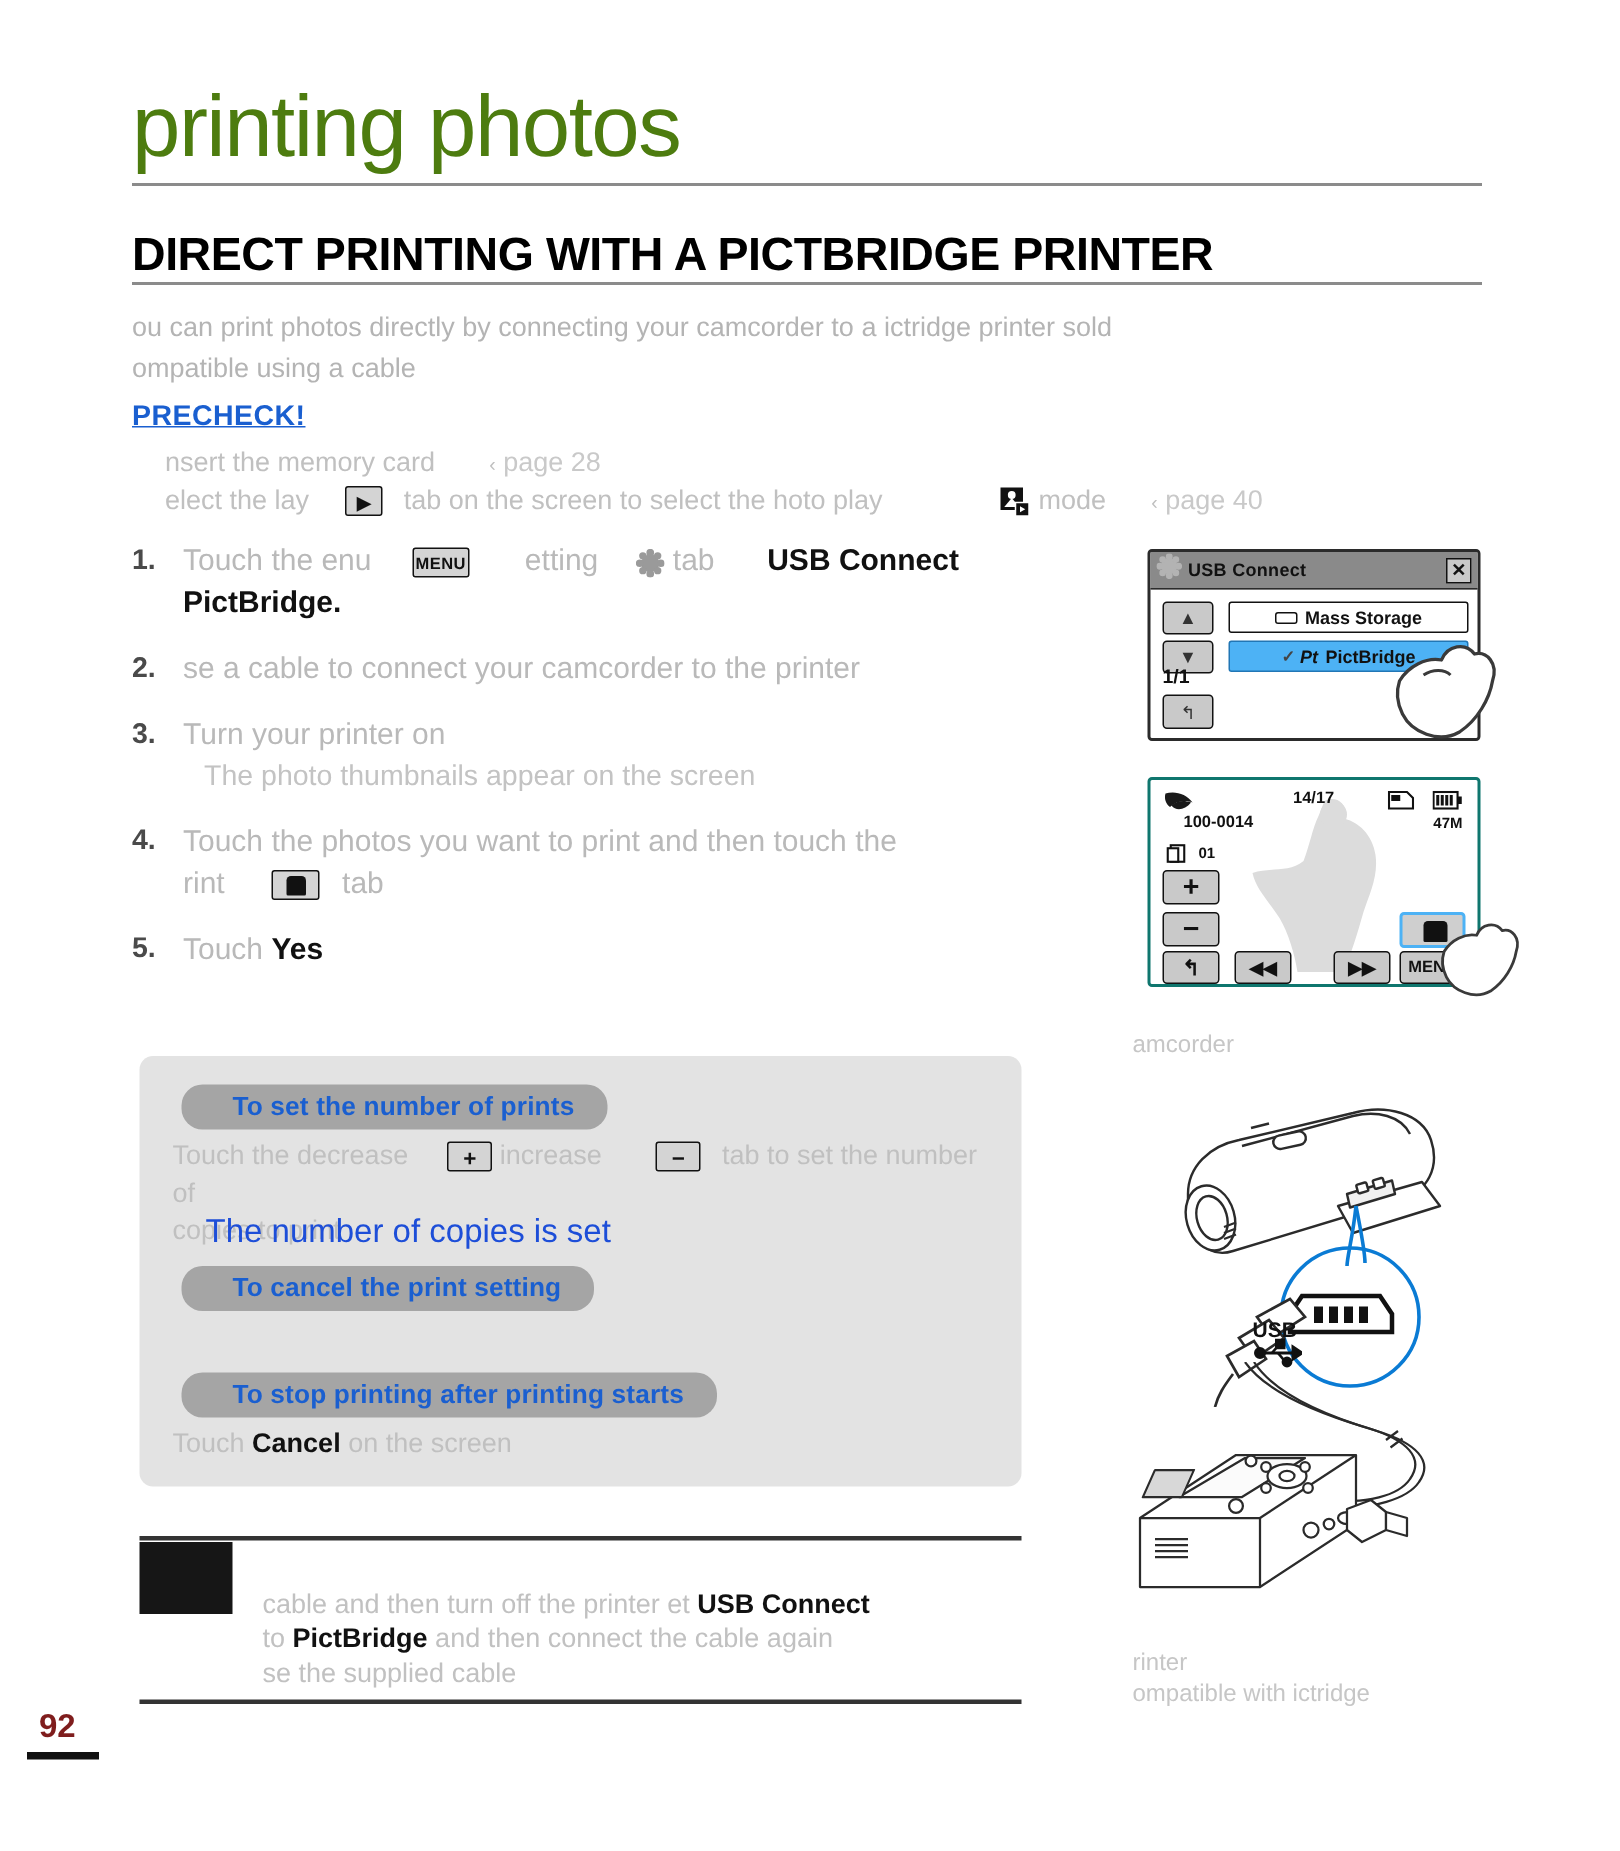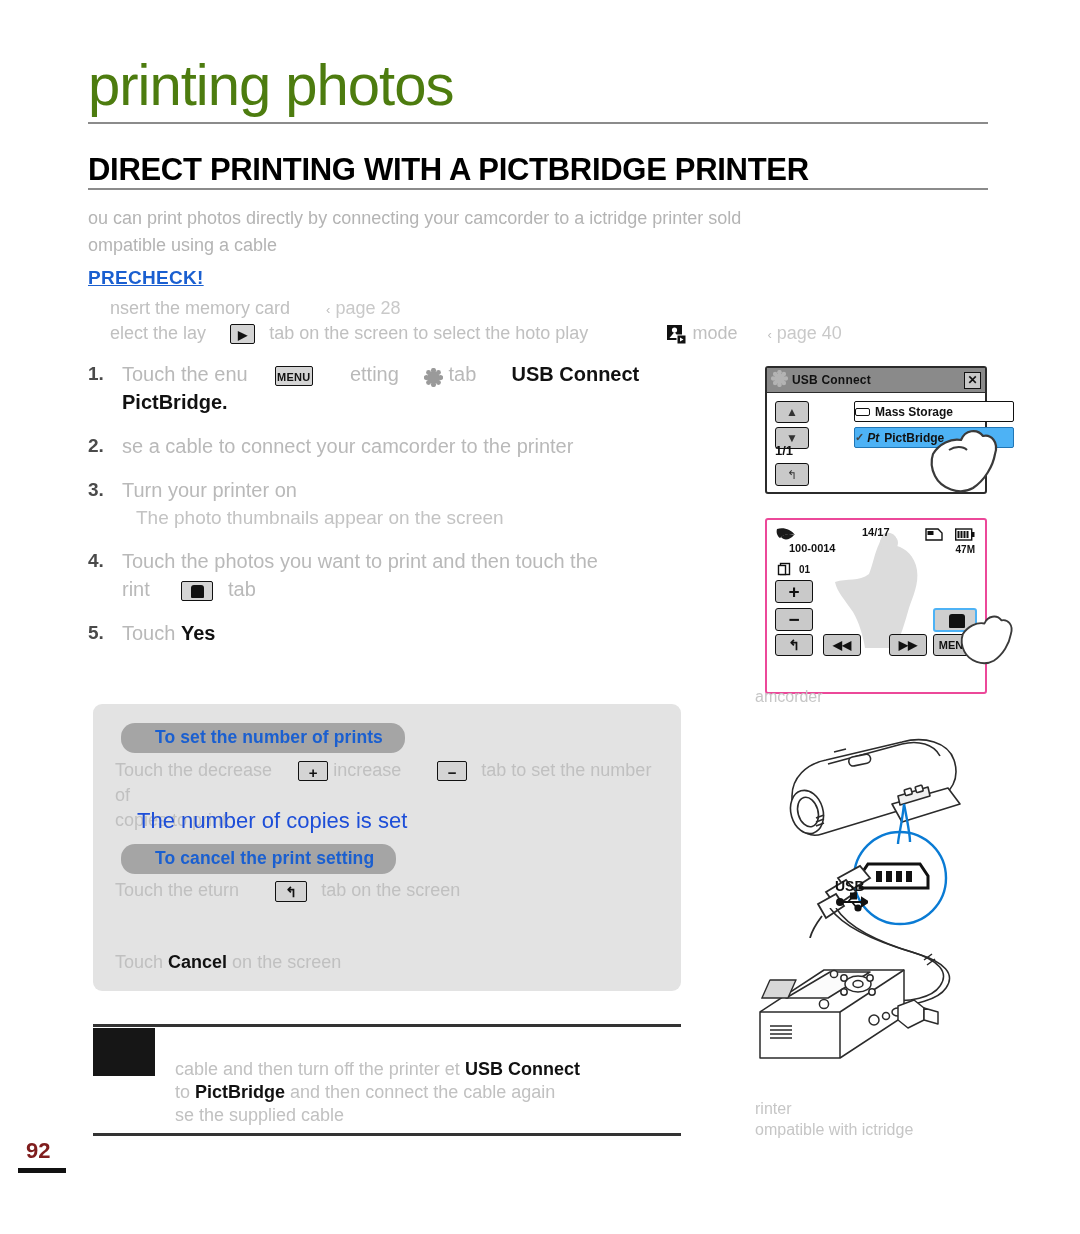--- a/index.html
+++ b/index.html
@@ -132,35 +132,35 @@
   }
   .usb-body{ position:relative; height:99px; }
   .arrbtn{
     position:absolute; width:34px; height:22px; background:#c9c9c9;
     border:1.5px solid #111; border-radius:3px;
     display:flex;align-items:center;justify-content:center;font-size:12px;color:#333;
   }
   .usb-item{
     position:absolute; left:52px; width:160px; height:21px;
     border:1.5px solid #111; border-radius:2px; background:#fff;
-    display:flex; align-items:center; 
-    font-size:12px; font-weight:bold; color:#111;margin-left:35px;
+    display:flex; align-items:center; justify-content:center;
+    font-size:12px; font-weight:bold; color:#111;
   }
   .usb-item.sel{ background:#4db2f5; border-color:#2176b5; }
   .usb-pg{ position:absolute; left:8px; top:50px; font-size:13px; font-weight:bold; color:#111; }
   .mini-chk{ font-size:11px; margin-right:3px; color:#444; }
   .mini-mem{
     display:inline-block;width:15px;height:8px;border:1.5px solid #111;border-radius:2px;
     background:#fff;margin-right:5px;vertical-align:middle;
   }
 
   
   .lcd-photo{
-    position:absolute; left:765px; top:518px; width:222px; height:176px;
-    background:#fff; border:2px solid #ec4899; border-radius:3px; overflow:hidden;
+    position:absolute; left:765px; top:518px; width:222px; height:140px;
+    background:#fff; border:2px solid #0f766e; border-radius:3px; overflow:hidden;
   }
   .lp-counter{ position:absolute; left:95px; top:6px; font-size:11px; font-weight:bold; color:#111;}
   .lp-file{ position:absolute; left:22px; top:22px; font-size:11px; font-weight:bold; color:#111;}
   .lp-copies{ position:absolute; left:32px; top:44px; font-size:10px; font-weight:bold; color:#111;}
   .lp-mem{ position:absolute; right:10px; top:24px; font-size:10px; font-weight:bold; color:#111;}
   .lp-btn{
     position:absolute; background:#c9c9c9; border:1.5px solid #111; border-radius:3px;
     display:flex;align-items:center;justify-content:center;color:#111;font-weight:bold;
   }
   .lp-plus{ left:8px; top:60px; width:38px;height:23px; font-size:19px;}
@@ -312,28 +312,24 @@
     <span class="chip chip-sq">−</span>
     <span style="display:inline-block;width:4px"></span>
     <span>tab to set the number of</span><br>
     <span>copies to print</span>
   </div>
   <div class="ib-sub" style="position:absolute; left:22px; top:104px;">The number of copies is set</div>
 
   <div style="position:absolute; left:28px; top:140px;">
     <span class="pill">To cancel the print setting</span>
   </div>
-  <div class="ib-text" style="position:absolute; left:22px; top:174px; width:548px;">
-    <span>Touch the eturn</span>
-    <span style="display:inline-block;width:26px"></span>
-    <span class="chip chip-ret">↰</span>
-    <span style="display:inline-block;width:4px"></span>
-    <span>tab on the  screen</span>
-  </div>
-
+
+  <div style="position:absolute; left:28px; top:211px;">
+    <span class="pill">To stop printing after printing starts</span>
+  </div>
   <div class="ib-text" style="position:absolute; left:22px; top:246px; width:548px;">
     <span>Touch</span>
     <b>Cancel</b>
     <span>on the screen</span>
   </div>
 </div>
 
 <div class="note-rule-top"></div>
 <div class="note-icon"></div>
 <div class="note-text">

